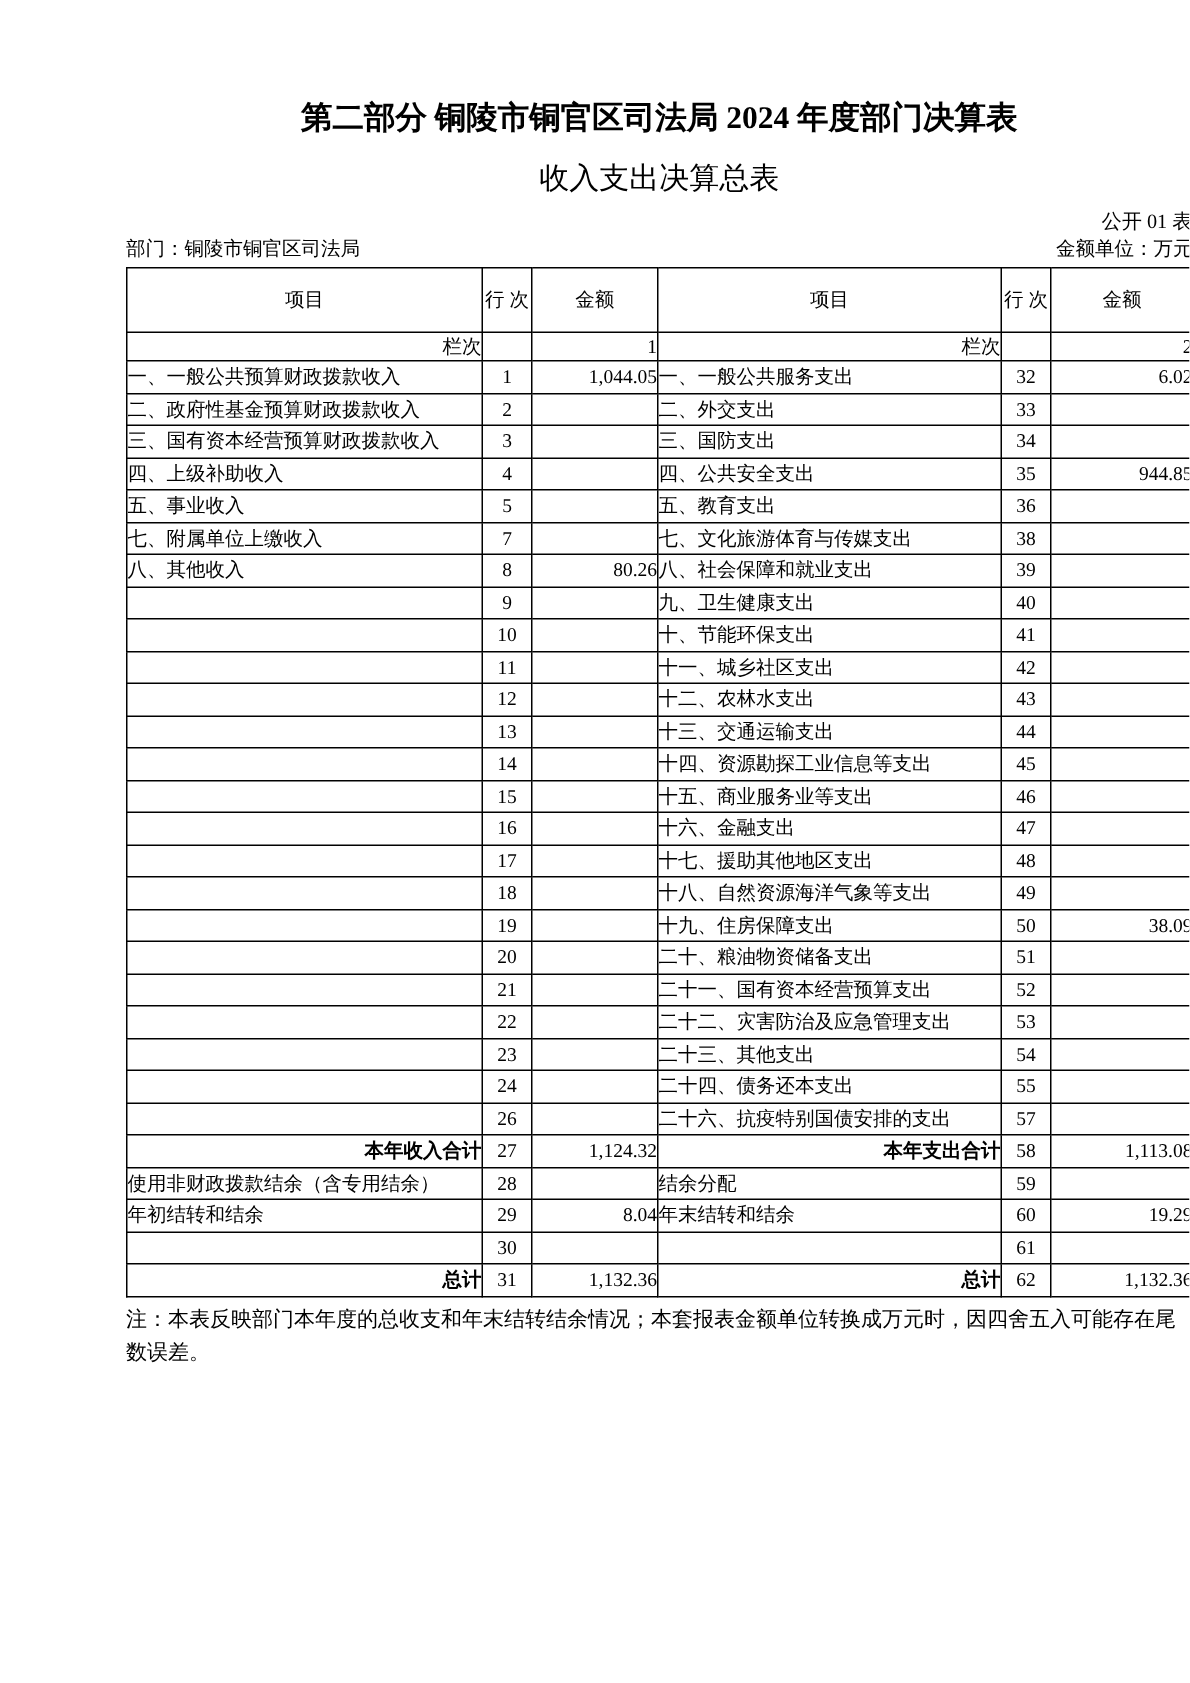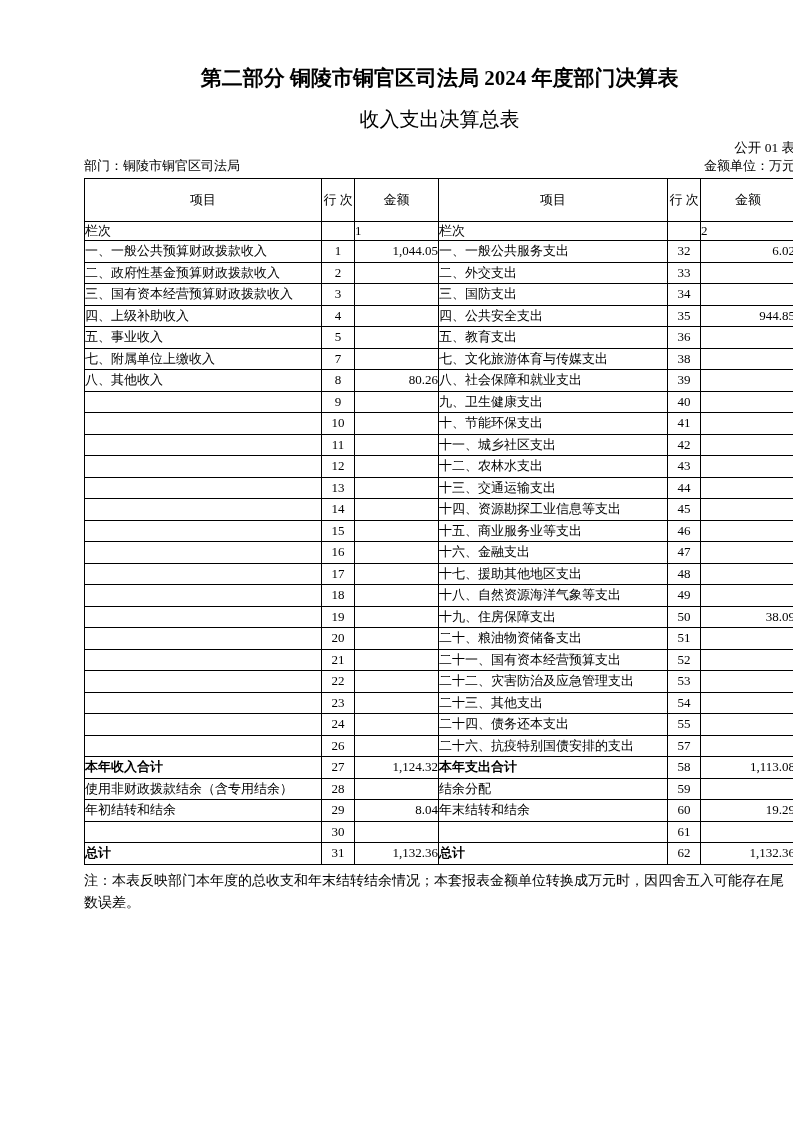--- a/index.html
+++ b/index.html
@@ -59,22 +59,22 @@
   tr.hrow1 { height:21px; }
   tr.hrow2 { height:43px; }
   tr.hrow3 { height:19px; }
   tbody.data tr { height:21.5px; }
 
   td.hcell { text-align:center; font-size:13.5px; }
   td.linecol-h { text-align:center; white-space:pre-line; line-height:1.2; font-size:13px; }
   td.c-item { text-align:left; padding-left:3px; }
   td.c-line { text-align:center; font-size:13.5px; }
   td.c-amt  { text-align:right; padding-right:2px; font-size:11px; }
-  td.c-center { text-align:left; }
-  tr.emph td.c-item { text-align:left; padding-left:0; font-weight:bold; }
+  td.c-center { text-align:right; }
+  tr.emph td.c-item { text-align:right; padding-left:0; font-weight:bold; }
 
   .note {
     margin-top:5px;
     font-size:14px;
     line-height:22px;
     text-align:left;
   }
 </style>
 </head>
 <body>

